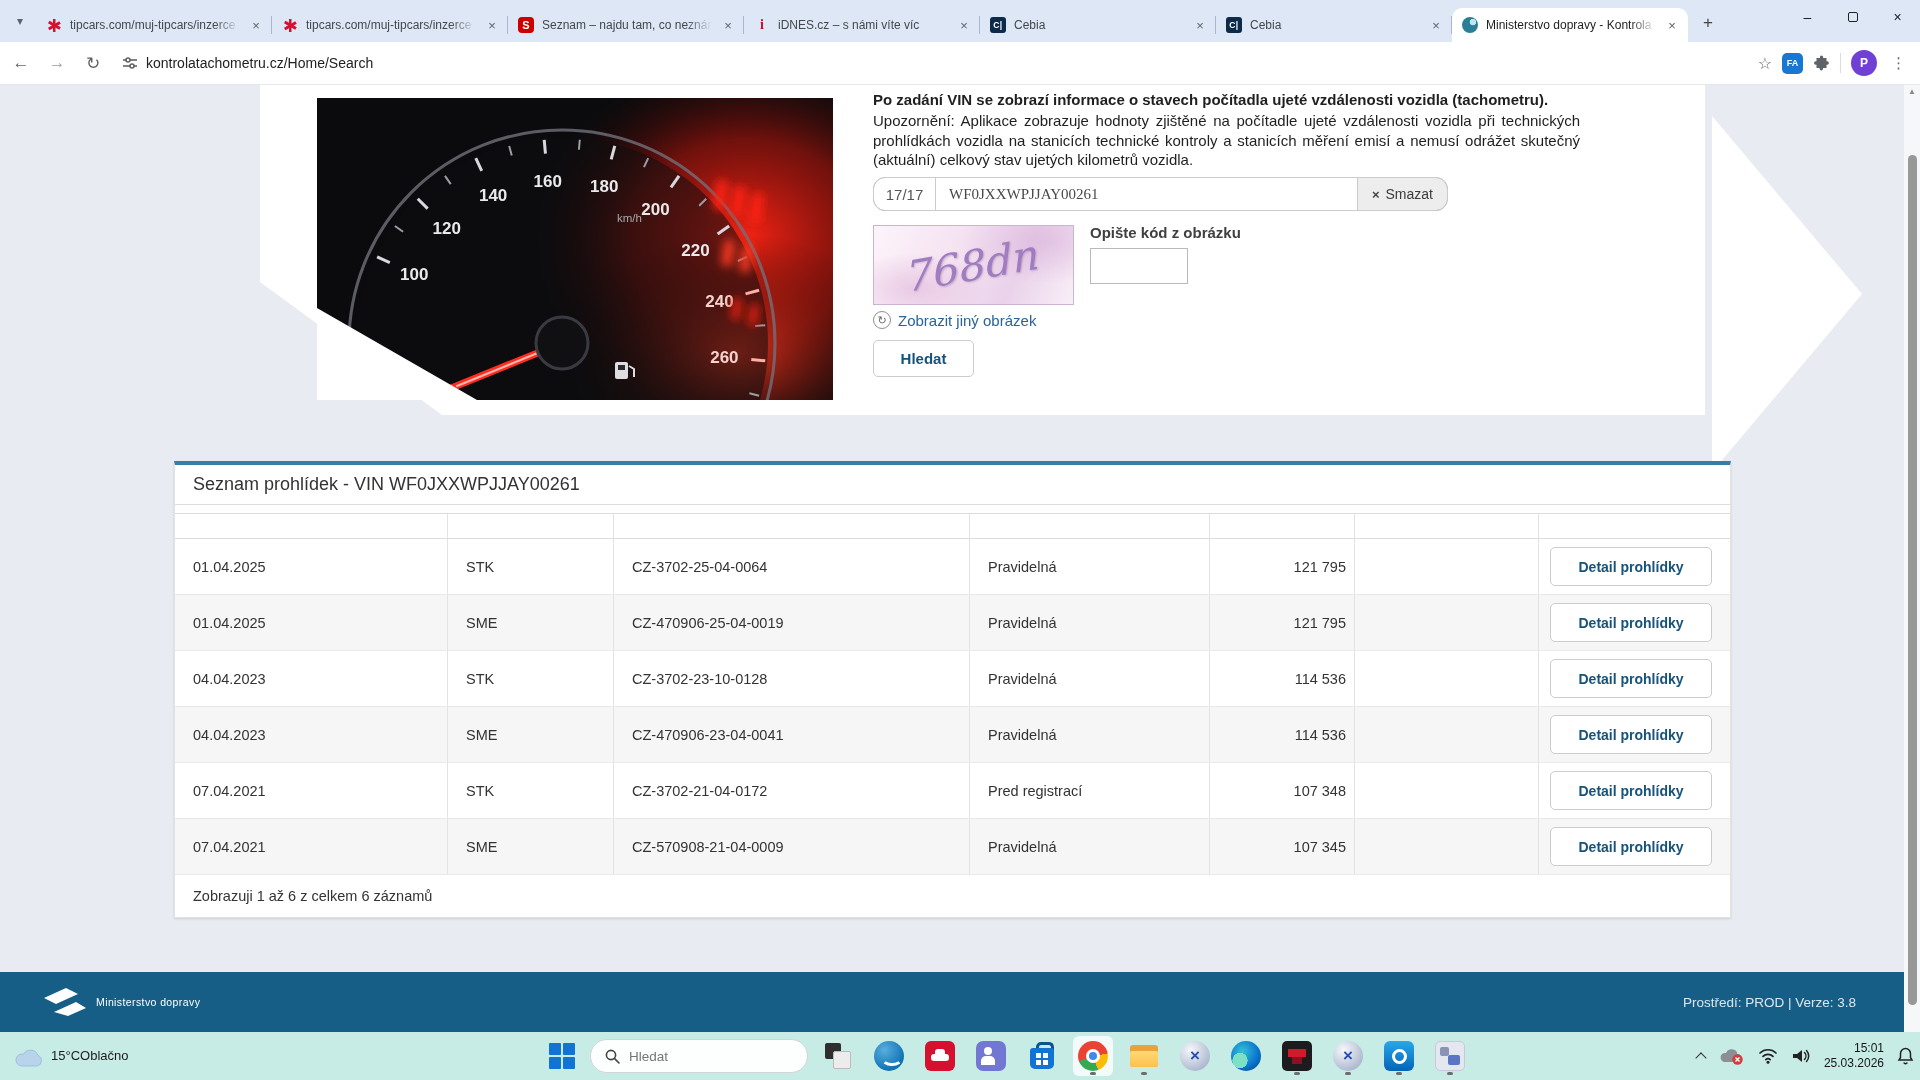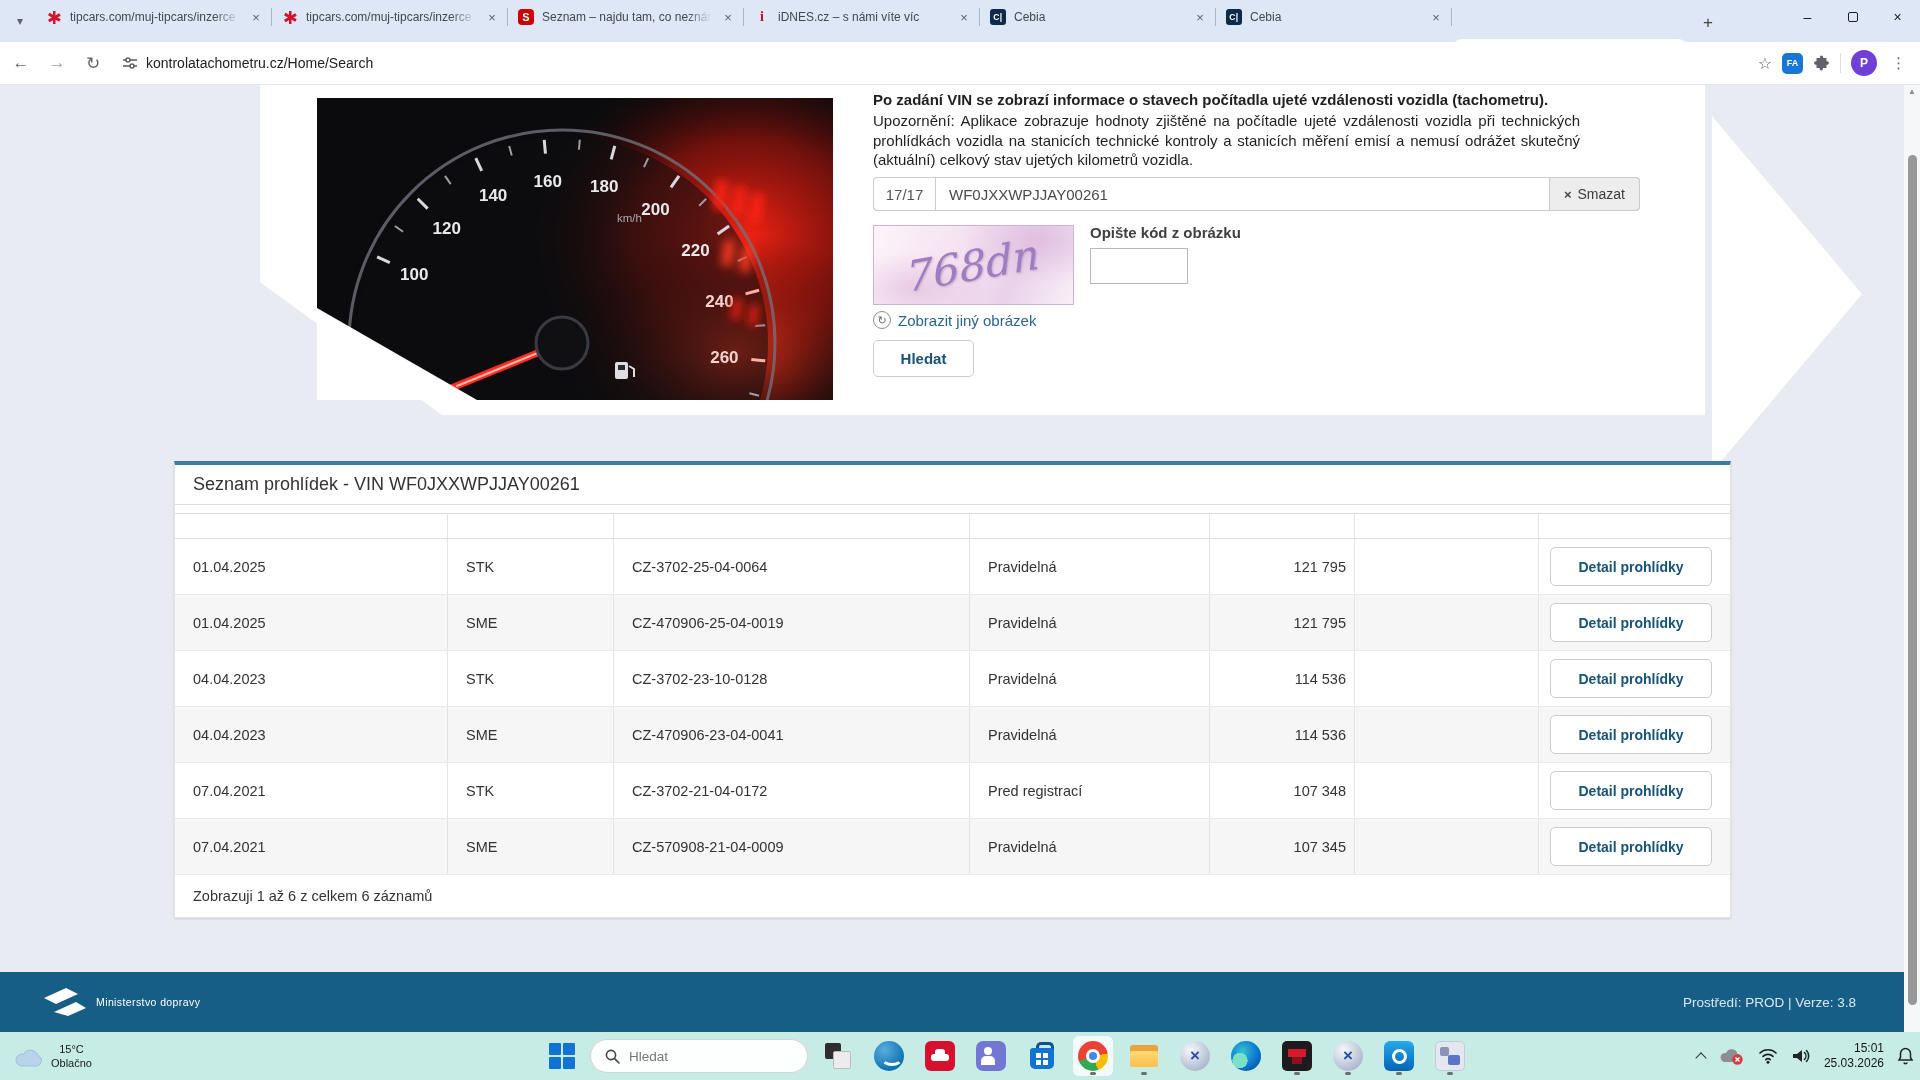--- a/index.html
+++ b/index.html
@@ -7,21 +7,21 @@
     --button-text-blue:#16527a; --taskbar-bg:#c7ece6; --tabstrip-bg:#dde7f6; --page-bg:#e9ebf2;
   }
   *{box-sizing:border-box;margin:0;padding:0;font-family:"Liberation Sans",sans-serif;}
   html,body{width:1920px;height:1080px;overflow:hidden;background:#000;}
   .screen{position:relative;width:1920px;height:1080px;}
 
   
   .browser{position:absolute;inset:0 0 48px 0;background:#fff;}
   .tabstrip{position:absolute;top:0;left:0;right:0;height:42px;background:var(--tabstrip-bg);display:flex;align-items:flex-end;}
   .tab-search{width:28px;height:28px;margin:0 2px 7px 6px;border:none;background:transparent;color:#5f6368;font-size:12px;border-radius:50%;display:flex;align-items:center;justify-content:center;}
-  .tabs{display:flex;height:42px;}
+  .tabs{display:flex;align-items:flex-end;height:42px;}
   .tab{width:236px;height:34px;display:flex;align-items:center;gap:8px;padding:0 8px 0 10px;position:relative;color:#44484d;font-size:12px;}
   .tab:not(.active)::after{content:"";position:absolute;right:0;top:8px;height:18px;width:1px;background:#aab6cc;}
   .tab.active{background:#fff;border-radius:10px 10px 0 0;color:#1f1f1f;margin-top:39px;}
   .tab.active::after{display:none;}
   .tab .t-title{flex:1;overflow:hidden;white-space:nowrap;-webkit-mask-image:linear-gradient(90deg,#000 85%,transparent);mask-image:linear-gradient(90deg,#000 85%,transparent);}
   .tab .t-close{width:16px;height:16px;border-radius:50%;display:flex;align-items:center;justify-content:center;font-size:13px;color:#5f6368;flex:none;}
   .fav{width:16px;height:16px;flex:none;display:inline-flex;align-items:center;justify-content:center;font-size:10px;position:relative;}
   .fav-tipcars{background:linear-gradient(#d6102f 0 0) center/2.5px 13px no-repeat;}
   .fav-tipcars::before,.fav-tipcars::after{content:"";position:absolute;left:6.75px;top:1.5px;width:2.5px;height:13px;background:#d6102f;}
   .fav-tipcars::before{transform:rotate(60deg);} .fav-tipcars::after{transform:rotate(-60deg);}
@@ -53,23 +53,23 @@
   .page{position:absolute;top:85px;left:0;right:0;height:947px;background:var(--page-bg);overflow:hidden;}
   .band{position:absolute;left:260px;top:0;width:1445px;height:330px;background:#fff;z-index:1;}
   .gray-tri{position:absolute;left:260px;top:197px;width:182px;height:133px;background:var(--page-bg);clip-path:polygon(0 0,100% 100%,0 100%);z-index:2;}
   .chevron-right{position:absolute;left:1712px;top:31px;width:150px;height:356px;background:#fff;clip-path:polygon(0 0,100% 50%,0 100%);z-index:1;}
   .speedo{position:absolute;left:317px;top:13px;width:516px;height:302px;background:#0c0c0e;z-index:3;overflow:hidden;}
   .speedo-cut{position:absolute;left:317px;top:223px;width:160px;height:92px;background:#fff;clip-path:polygon(0 0,100% 100%,0 100%);z-index:4;}
 
   .form-col{position:absolute;left:873px;top:0;width:707px;height:380px;z-index:5;}
   .intro-bold{position:absolute;top:6px;left:0;width:707px;font-size:15px;font-weight:bold;color:#1f1f1f;}
   .intro{position:absolute;top:26px;left:0;width:707px;font-size:15px;line-height:19.5px;color:#1f1f1f;text-align:justify;}
-  .vin-group{position:absolute;top:92px;left:0;width:767px;height:34px;display:flex;border:1px solid #ccc;border-radius:4px;background:#737373;overflow:hidden;}
+  .vin-group{position:absolute;top:92px;left:0;width:575px;height:34px;display:flex;border:1px solid #ccc;border-radius:12px;background:#737373;overflow:hidden;}
   .vin-addon{width:62px;display:flex;align-items:center;justify-content:center;font-size:15px;color:#555;border-right:1px solid #ccc;background:#fff;}
-  .vin-input{flex:1;border:none;outline:none;padding:0 13px;font-size:15px;color:#4a4a4a;}
+  .vin-input{flex:1;border:none;outline:none;padding:0 13px;font-size:15px;color:#4a4a4a;font-family:Liberation Serif, serif;}
   .vin-clear{display:flex;align-items:center;gap:6px;padding:0 14px;background:#ededed;border:none;border-left:1px solid #ccc;font-size:14px;color:#3c3c3c;}
   .vin-clear .x{font-weight:bold;font-size:13px;color:#444;}
   .captcha-img{position:absolute;top:140px;left:0;width:201px;height:80px;border:1px solid #cbb3d2;background:
      radial-gradient(ellipse 120px 60px at 20% 80%,rgba(222,178,216,.55),transparent 60%),
      radial-gradient(ellipse 140px 70px at 85% 20%,rgba(214,170,214,.5),transparent 60%),
      linear-gradient(115deg,#fdf4fa,#f3e0f0 45%,#e9d2ea 70%,#f9eff7);
      display:flex;align-items:center;justify-content:center;overflow:hidden;}
   .captcha-code{font-family:"DejaVu Serif",serif;font-style:italic;font-size:42px;color:#a07cc0;transform:rotate(-10deg) skewX(-6deg);text-shadow:1px 1px 2px rgba(120,80,140,.35);}
   .captcha-right{position:absolute;top:139px;left:217px;}
   .captcha-label{font-size:15px;font-weight:bold;color:#404040;display:block;}
@@ -99,21 +99,21 @@
   .mf-text{margin-left:8px;color:#fff;font-size:10.5px;letter-spacing:.4px;}
   .env-text{margin-left:auto;margin-right:64px;color:#d9e7f0;font-size:13.5px;}
 
   .pg-scrollbar{position:absolute;right:0;top:0;width:16px;height:947px;background:#f6f7f8;z-index:7;}
   .sb-up{position:absolute;top:2px;left:0;width:16px;text-align:center;font-size:8px;color:#8a8a8a;}
   .sb-thumb{position:absolute;left:3.5px;top:70px;width:9px;height:850px;background:#989898;border-radius:5px;}
 
   
   .taskbar{position:absolute;left:0;bottom:0;width:1920px;height:48px;background:var(--taskbar-bg);display:flex;align-items:center;z-index:10;}
   .weather{display:flex;align-items:center;gap:7px;margin-left:14px;}
-  .weather-texts{display:flex;flex-direction:column;font-size:11px;color:#1b1b1b;line-height:14px;text-align:center;}
+  .weather-texts{display:flex;flex-direction:row;font-size:13px;color:#1b1b1b;line-height:14px;}
   .start-btn{position:absolute;left:549px;top:11px;width:26px;height:26px;display:grid;grid-template-columns:12px 12px;grid-template-rows:12px 12px;gap:2px;}
   .start-btn span{background:#1173d4;border-radius:1px;}
   .tb-search{position:absolute;left:590px;top:7px;width:218px;height:34px;background:#fdfefe;border:1px solid #d2d6d6;border-radius:17px;display:flex;align-items:center;gap:9px;padding:0 14px;}
   .tb-search input{border:none;outline:none;background:transparent;font-size:13.5px;color:#333;width:150px;}
   .task-icons{position:absolute;left:818px;top:4px;display:flex;gap:11px;}
   .ticon{width:40px;height:40px;border-radius:6px;display:flex;align-items:center;justify-content:center;position:relative;}
   .ticon.active{background:rgba(255,255,255,.78);}
   .ticon.active::after{content:"";position:absolute;bottom:1px;left:12px;width:16px;height:3px;border-radius:2px;background:#1173d4;}
   .ticon.running::after{content:"";position:absolute;bottom:1px;left:17px;width:6px;height:3px;border-radius:2px;background:#6d6d6d;}
   .ticon .g{width:30px;height:30px;position:relative;}

